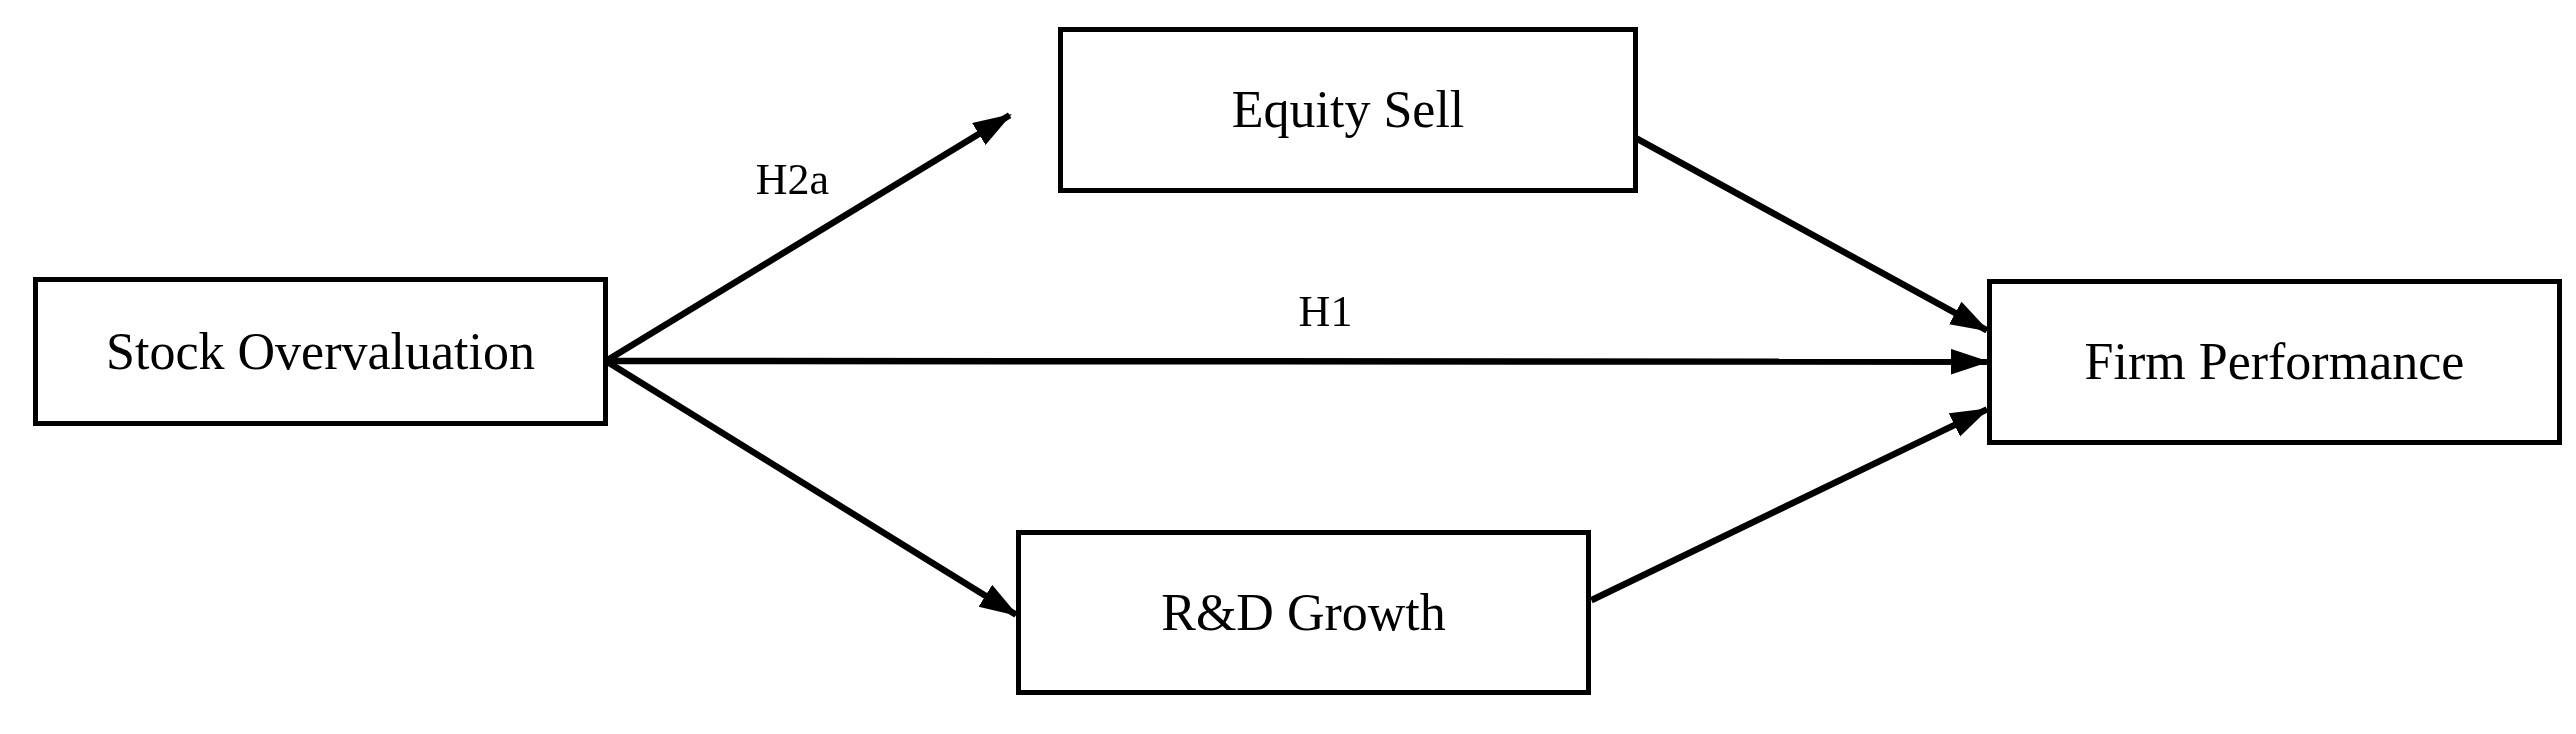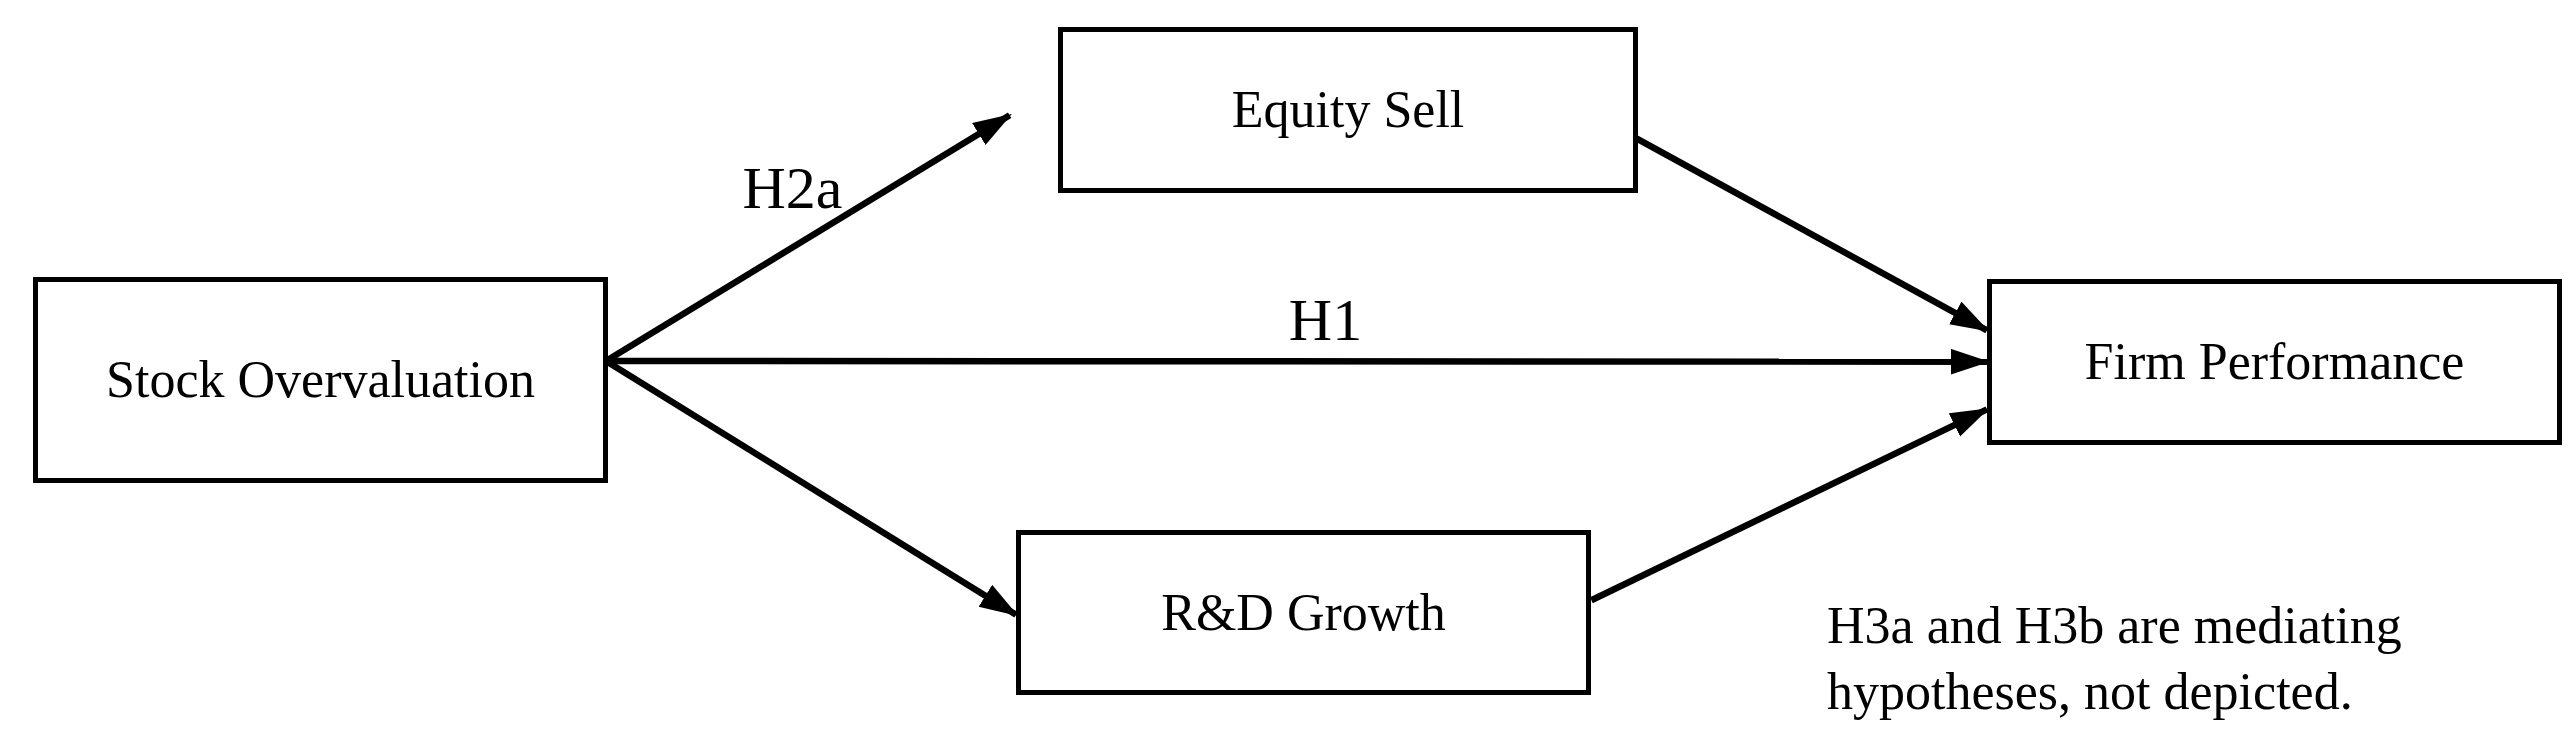--- a/index.html
+++ b/index.html
@@ -26,30 +26,30 @@
     width:2576px; height:734px;
   }
   .node{
     position:absolute;
     border:5.6px solid var(--line);
     background:var(--box-fill);
     display:flex; align-items:center; justify-content:center;
     font-size:52px; line-height:1;
     white-space:nowrap;
   }
-  #node-stock-overvaluation{ left:33px;  top:277px; width:575px; height:206px; }
+  #node-stock-overvaluation{ left:33px;  top:277px; width:575px; height:149px; }
   #node-equity-sell       { left:1010px; top:26.6px;  width:580px; height:166px;margin-left:48px; }
   #node-rd-growth         { left:1016px; top:530px; width:575px; height:165px; }
   #node-firm-performance  { left:1987px; top:279px; width:575px; height:166px; }
 
   .edge-label{
     position:absolute;
     width:177px;
     text-align:center;
-    font-size:60px; line-height:1;
+    font-size:44px; line-height:1;
   }
   #edge-label-h2a{ left:704px;  top:158px; }
   #edge-label-h1 { left:1237px; top:290px; }
   #edge-label-h2b{ left:701px;  top:511px; }
 
   .note{
     position:absolute;
     left:1827px; top:593px;
     font-size:52px; line-height:1.26;
     white-space:nowrap;
@@ -87,19 +87,15 @@
 
   <div class="node" id="node-rd-growth">
     <span>R&amp;D Growth</span>
   </div>
 
   <div class="edge-label" id="edge-label-h2a">H2a</div>
 
   <div class="edge-label" id="edge-label-h1">H1</div>
 
 
-  <div class="note">
-    <div>H3a and H3b are mediating</div>
-    <div>hypotheses, not depicted.</div>
-  </div>
 
 </div>
 
 
 </body></html>

